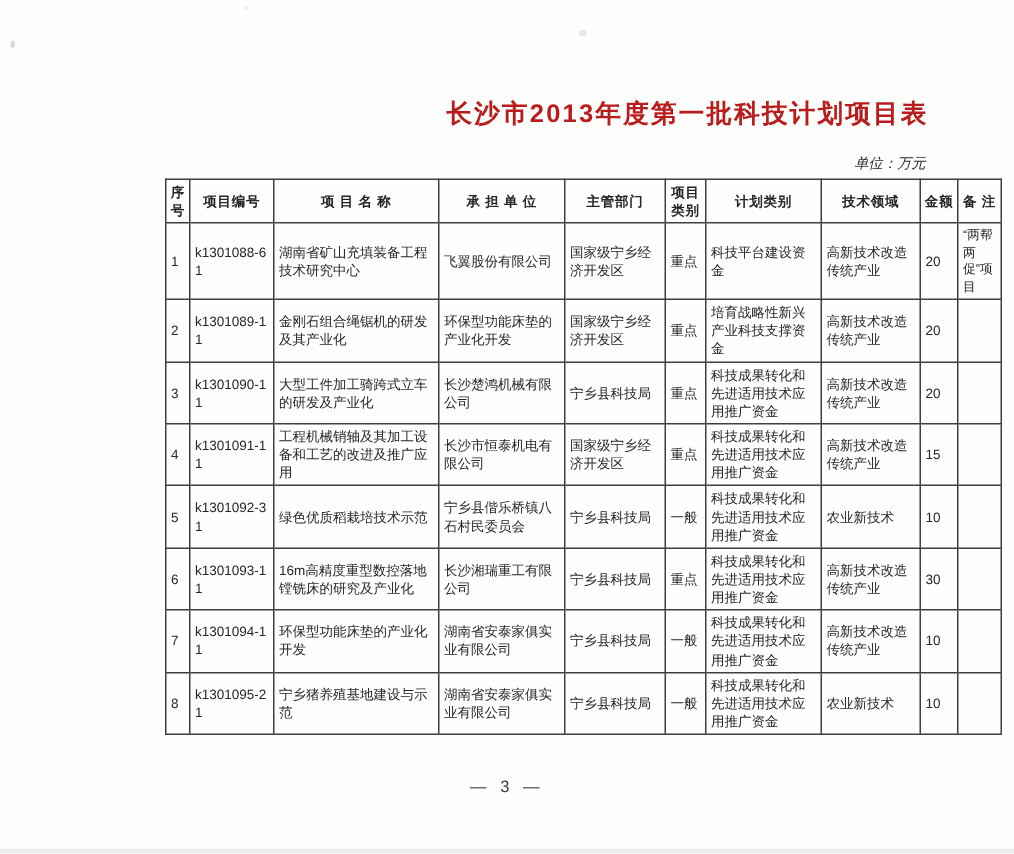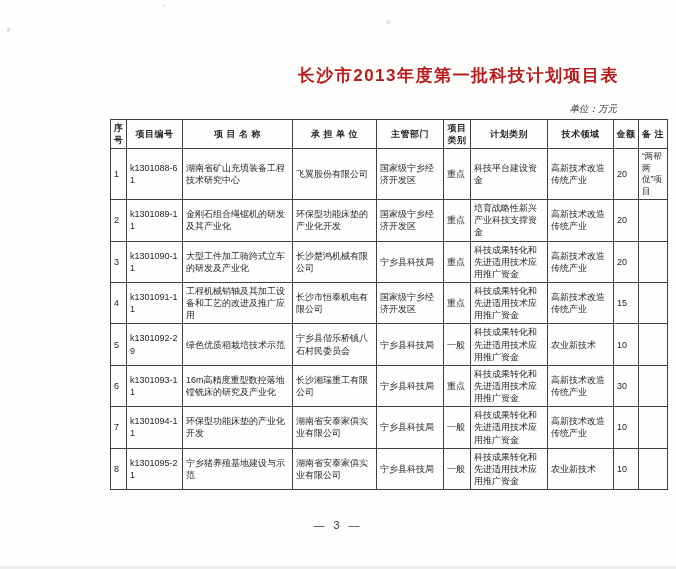--- a/index.html
+++ b/index.html
@@ -170,21 +170,21 @@
     <td class="l">国家级宁乡经济开发区</td>
     <td class="c">重点</td>
     <td class="l">科技成果转化和先进适用技术应用推广资金</td>
     <td class="c">高新技术改造传统产业</td>
     <td class="c">15</td>
     <td class="c note"></td>
   </tr>
 
   <tr class="data-row">
     <td class="c">5</td>
-    <td class="c">k1301092-29</td>
+    <td class="c">k1301092-31</td>
     <td class="l">绿色优质稻栽培技术示范</td>
     <td class="l">宁乡县偕乐桥镇八石村民委员会</td>
     <td class="l">宁乡县科技局</td>
     <td class="c">一般</td>
     <td class="l">科技成果转化和先进适用技术应用推广资金</td>
     <td class="c">农业新技术</td>
     <td class="c">10</td>
     <td class="c note"></td>
   </tr>
 

